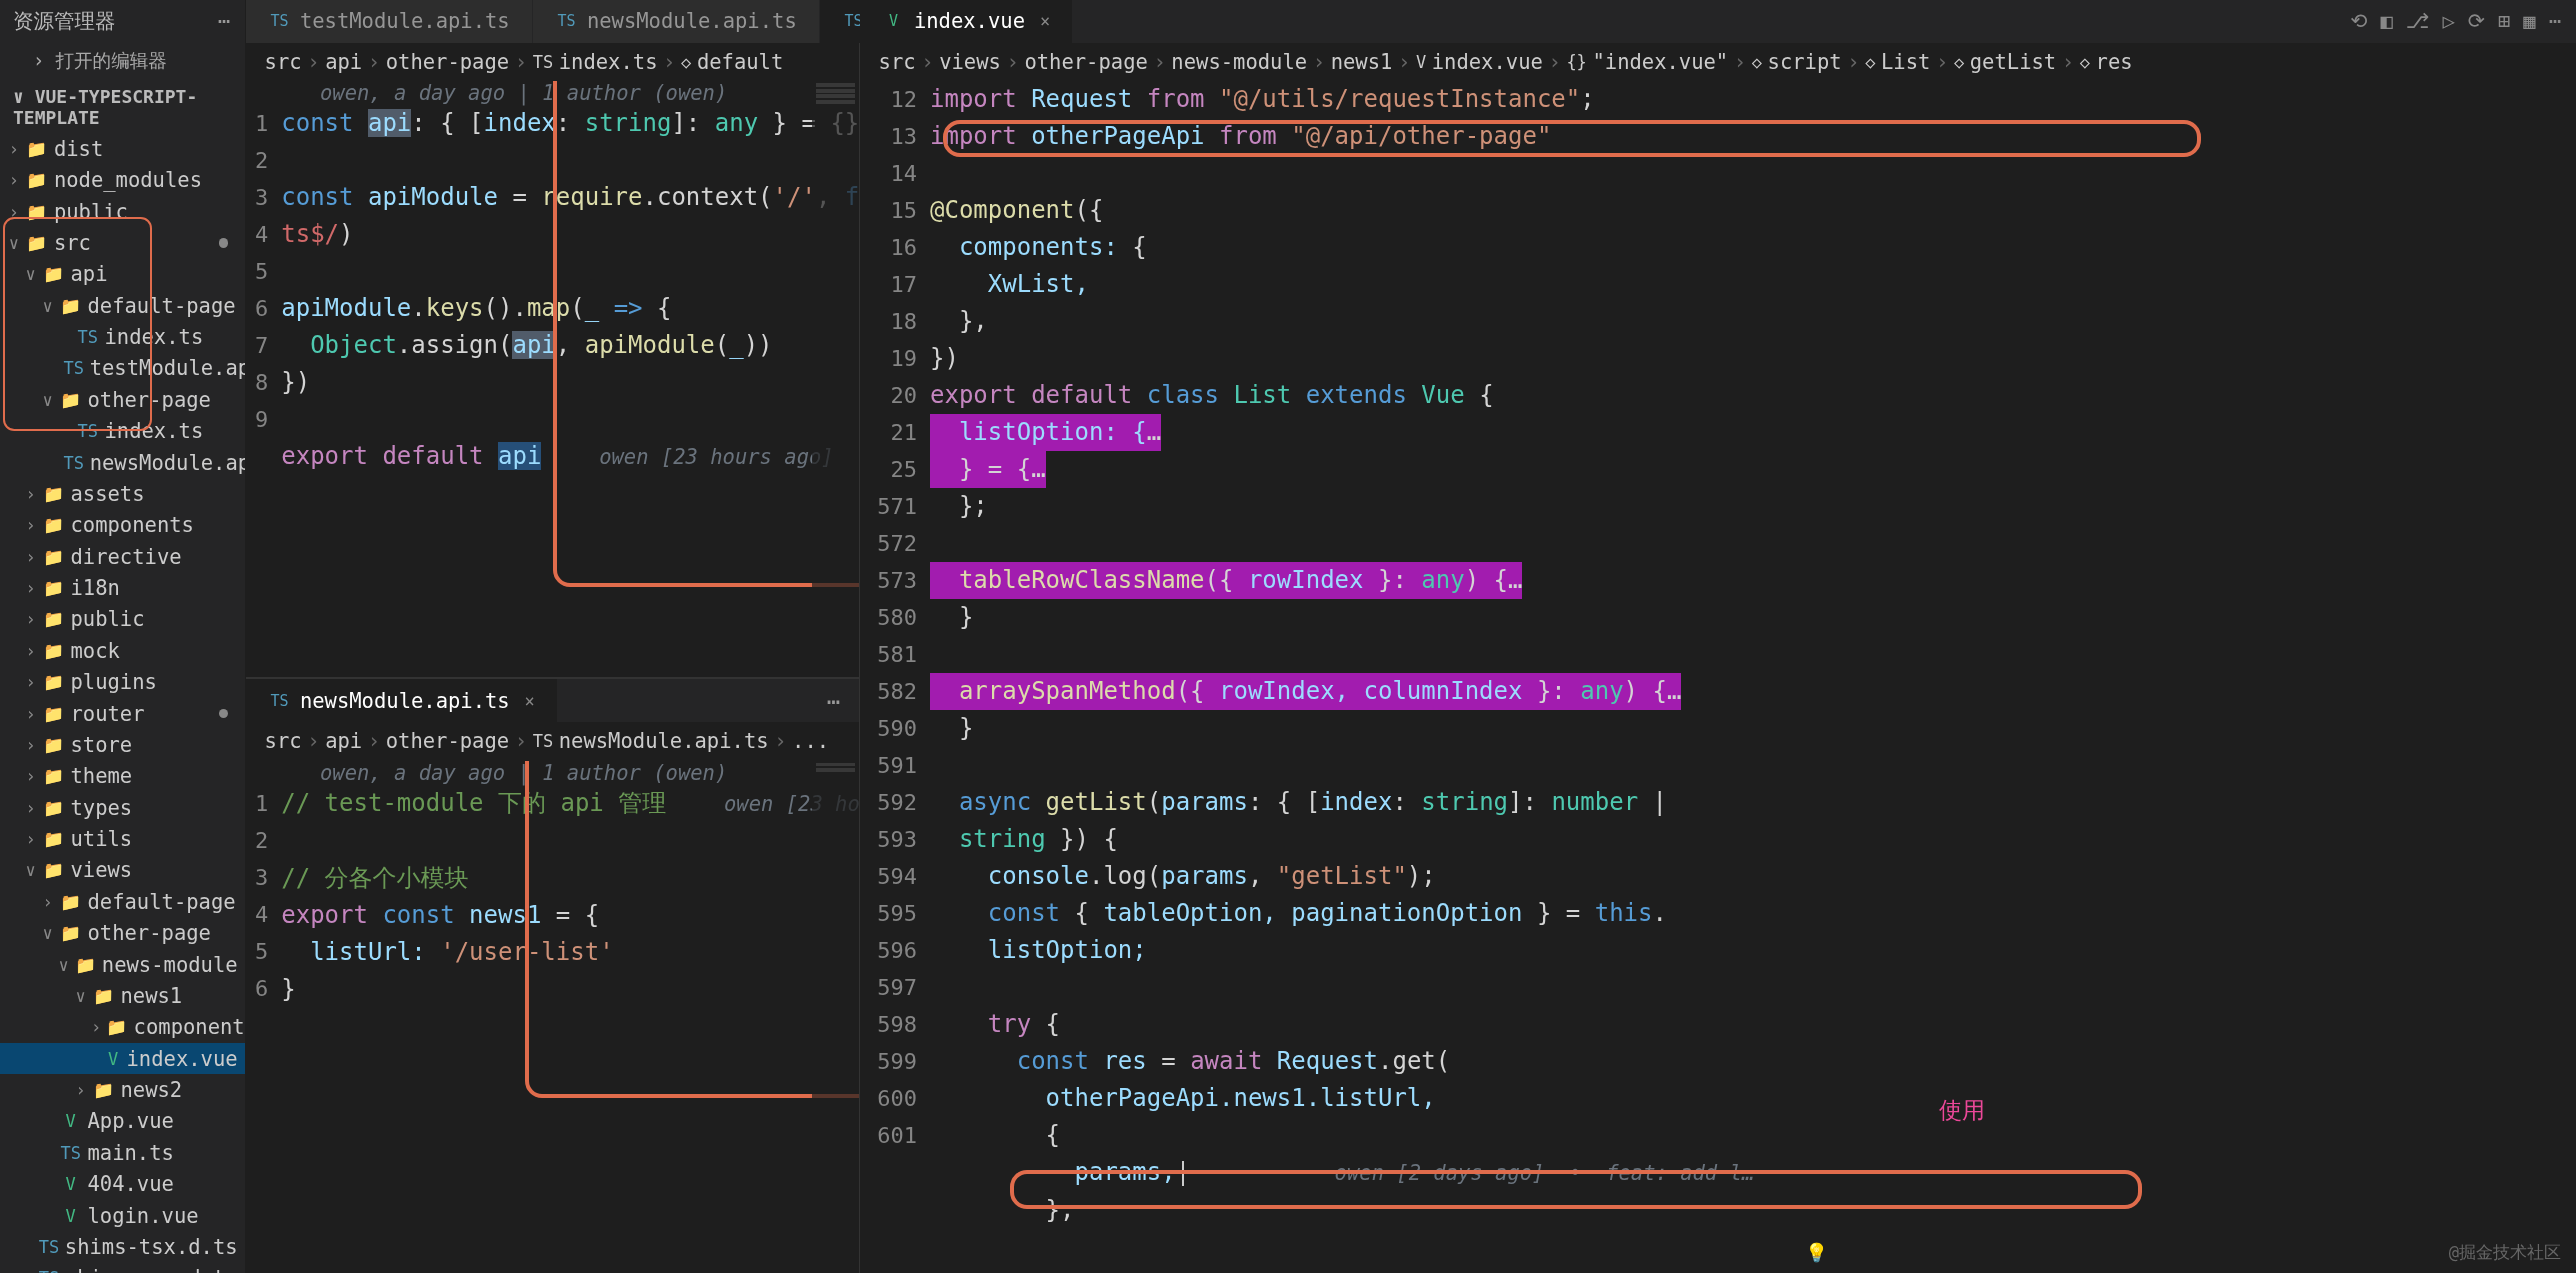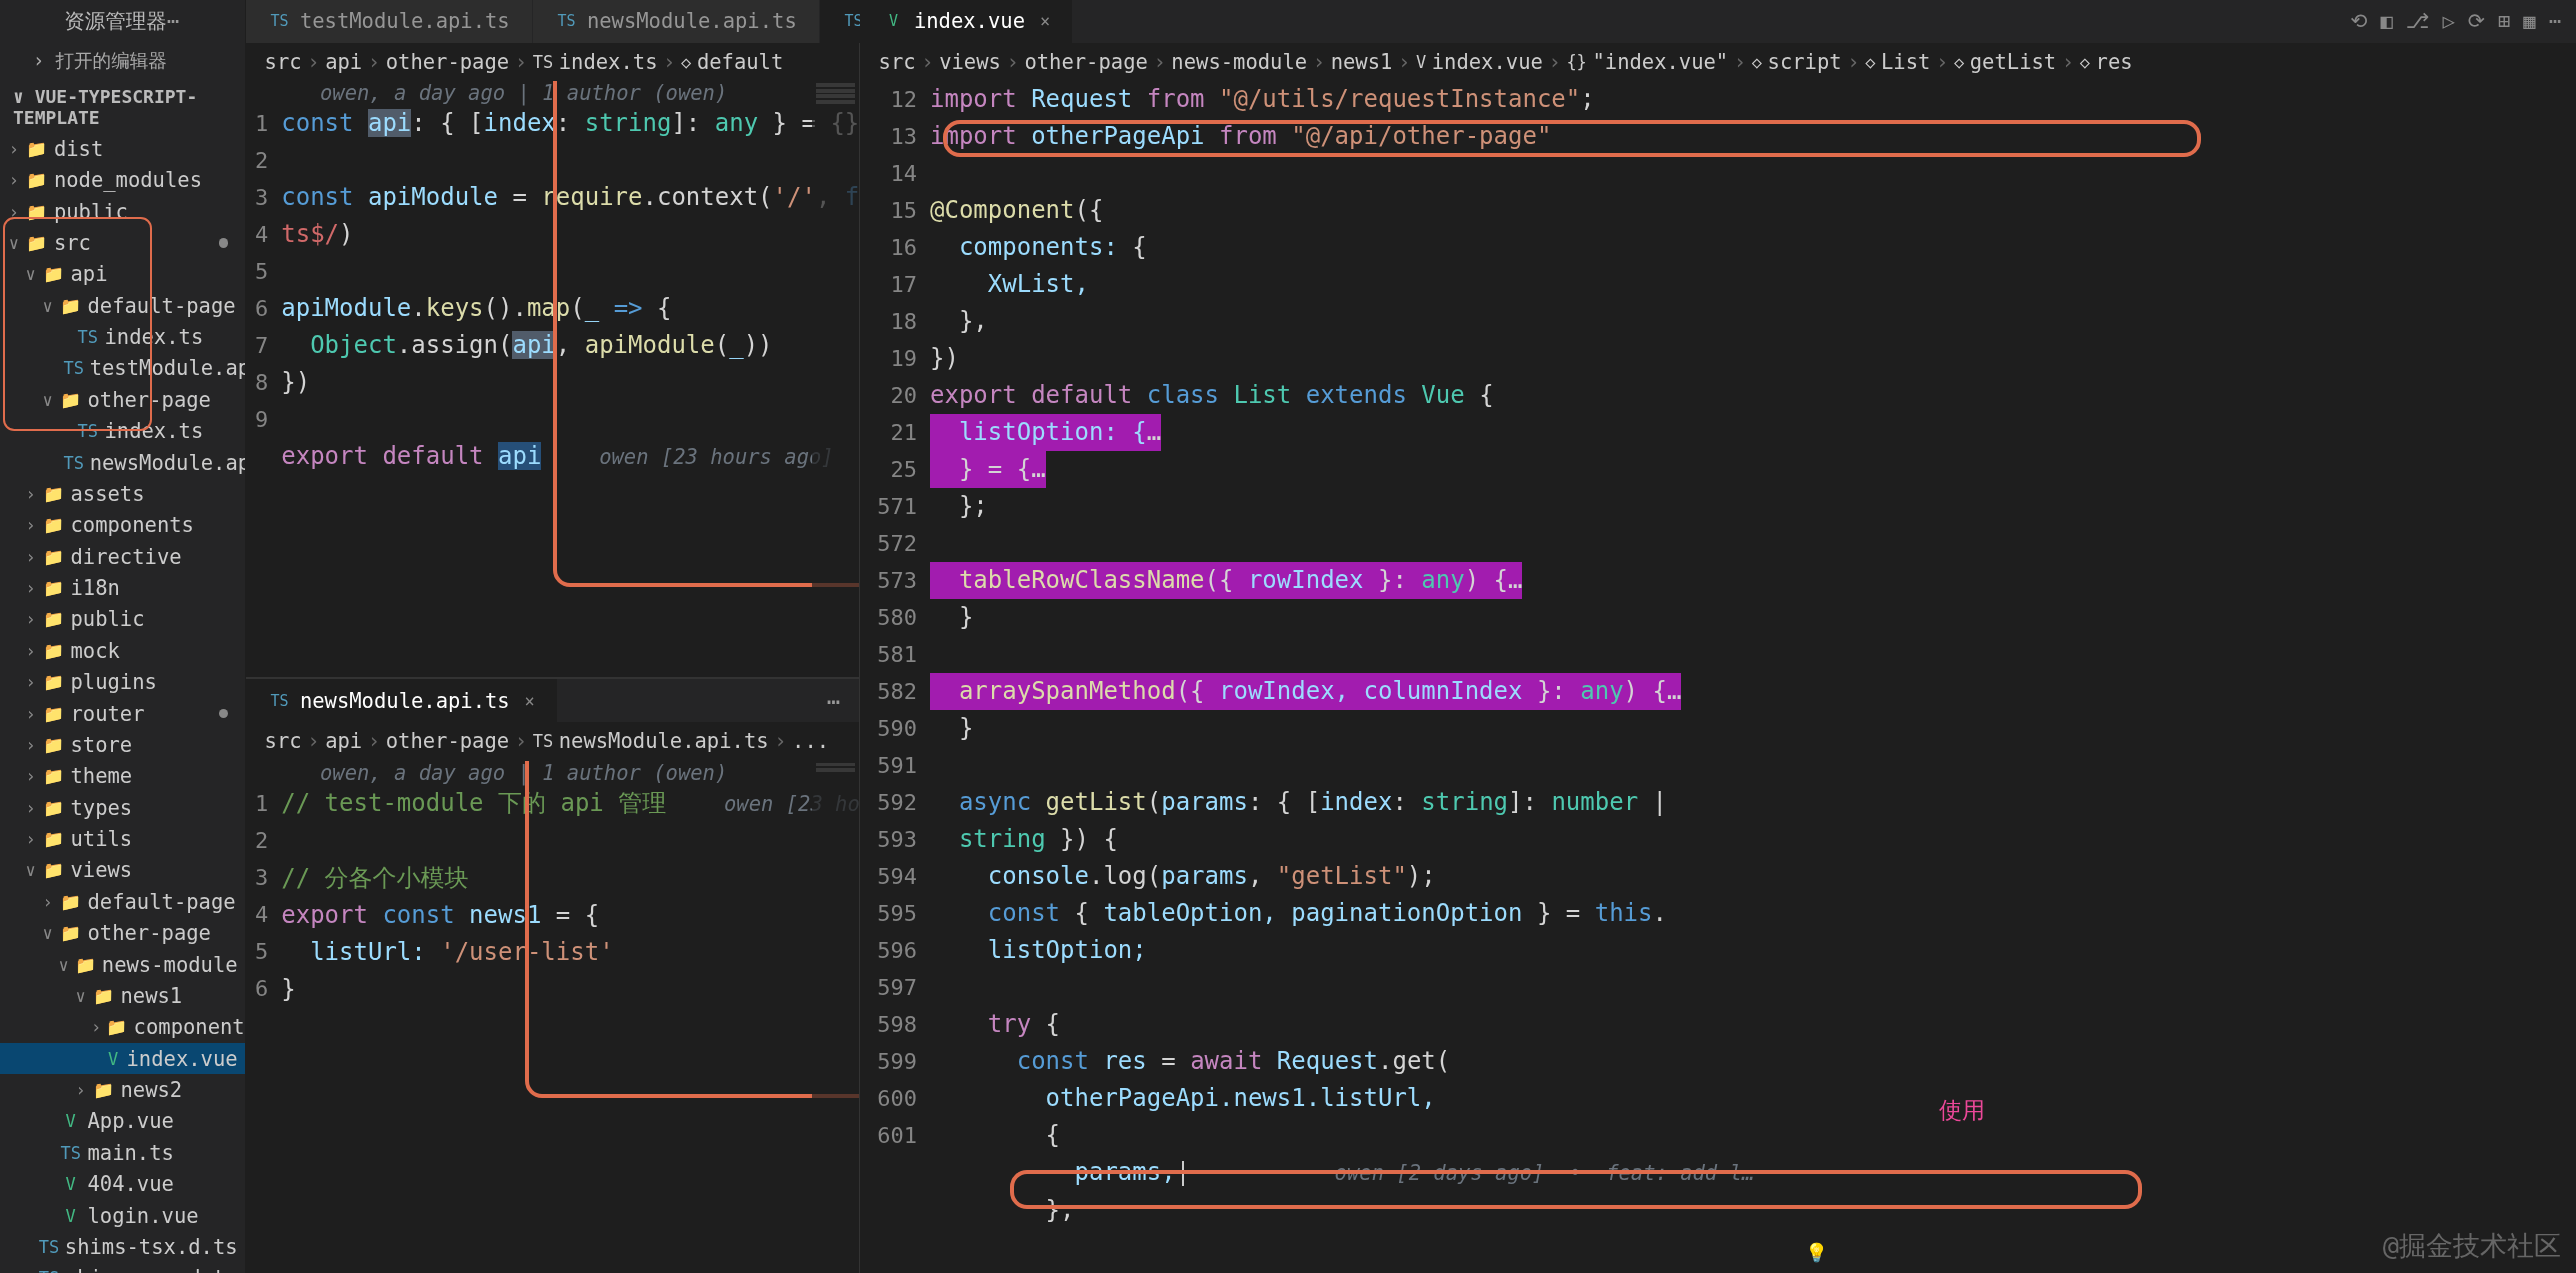--- a/index.html
+++ b/index.html
@@ -1,18 +1,18 @@
 <!DOCTYPE html>
 <html style="font-size:15px"><head>
 <meta charset="utf-8">
 <style>
 * { margin:0; padding:0; box-sizing:border-box; font-family:Menlo,Monaco,Consolas,monospace; }
 body { background:#1e1e1e; color:#ccc; display:flex; width:2576px; height:1273px; overflow:hidden; font-size:22.3px; }
 .sidebar { width:246px; background:#252526; display:flex; flex-direction:column; border-right:0.9px solid #1e1e1e; }
-.sb-title { font-size:20.5px; color:#bbb; padding:7.4px 13px; display:flex; justify-content:center; align-items:center; }
+.sb-title { font-size:20.5px; color:#bbb; padding:7.4px 13px; display:flex; justify-content:space-between; align-items:center; }
 .sb-title .dots { color:#999; letter-spacing:1.9px; }
 .sb-section { font-size:18.6px; color:#aaa; padding:5.6px 13px;margin-left:20px; }
 .sb-proj { font-size:18px; color:#bbb; padding:5.6px 13px; font-weight:700; }
 .tree { flex:1; overflow:auto; font-size:20.5px; }
 .tree-item { padding:3.7px 7.4px; white-space:nowrap; display:flex; align-items:center; gap:5.6px; color:#ccc; }
 .tree-item.active { background:#094771; }
 .chev { width:13px; text-align:center; color:#888; font-size:17px; }
 .ico { width:22.3px; height:22.3px; display:inline-flex; align-items:center; justify-content:center; font-size:17px; }
 .ico.fold { color:#c09553; }
 .ico.foldd { color:#8a8a8a; }
@@ -64,21 +64,21 @@
 .red-box-code { position:absolute; border:4.7px solid #e06c4c; border-radius:17px; pointer-events:none; }
 .red-text { color:#ec4899; font-size:23px; position:absolute; }
 
 .minimap { position:absolute; right:0; top:0; width:47px; height:100%; background:#1e1e1e; opacity:0.7; }
 .minimap .mm-line { height:3.7px; margin:1.9px 3.7px; background:#444; }
 
 .split-h { height:1.9px; background:#333; }
 
 .col-right .line-nums { width:61px; }
 
-.watermark { position:absolute; right:15px; bottom:9.3px; color:#666; font-size:27px; }
+.watermark { position:absolute; right:15px; bottom:9.3px; color:#666; font-size:17px; }
 
 .bulb { position:absolute; left:936px; color:#ffcc00; font-size:18.6px; }
 </style>
 </head>
 <body>
 
 <div class="sidebar" style="position:relative;">
   <div class="sb-title">
     <span>资源管理器</span>
     <span class="dots">⋯</span>

